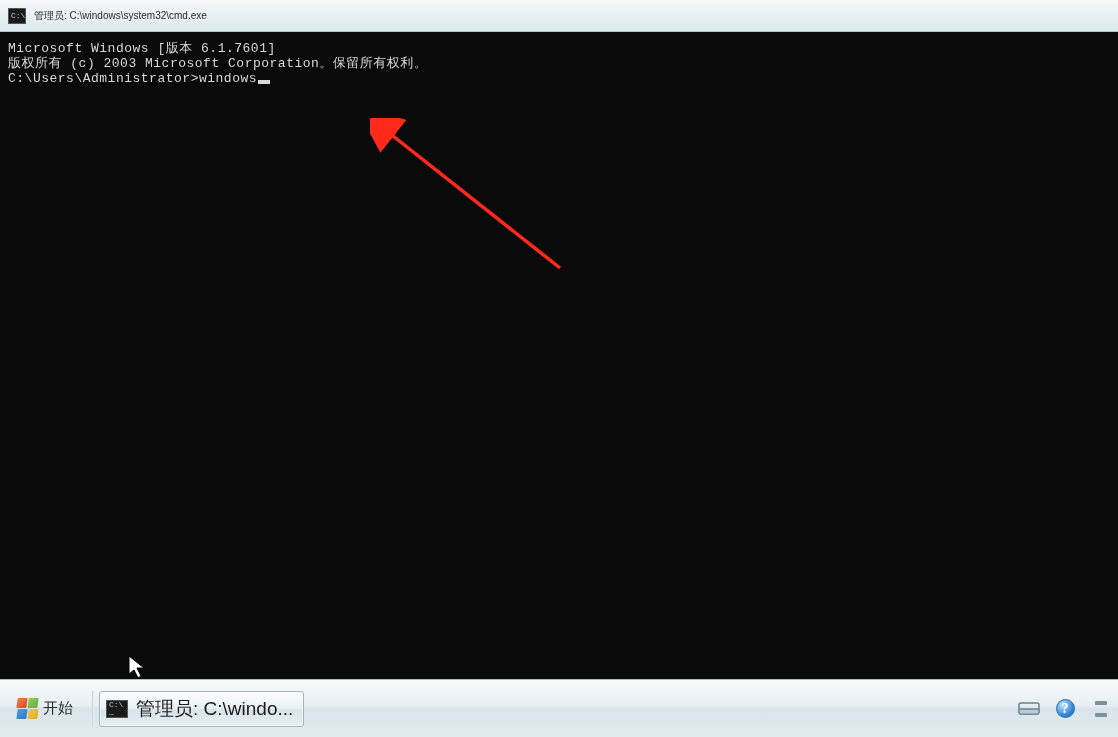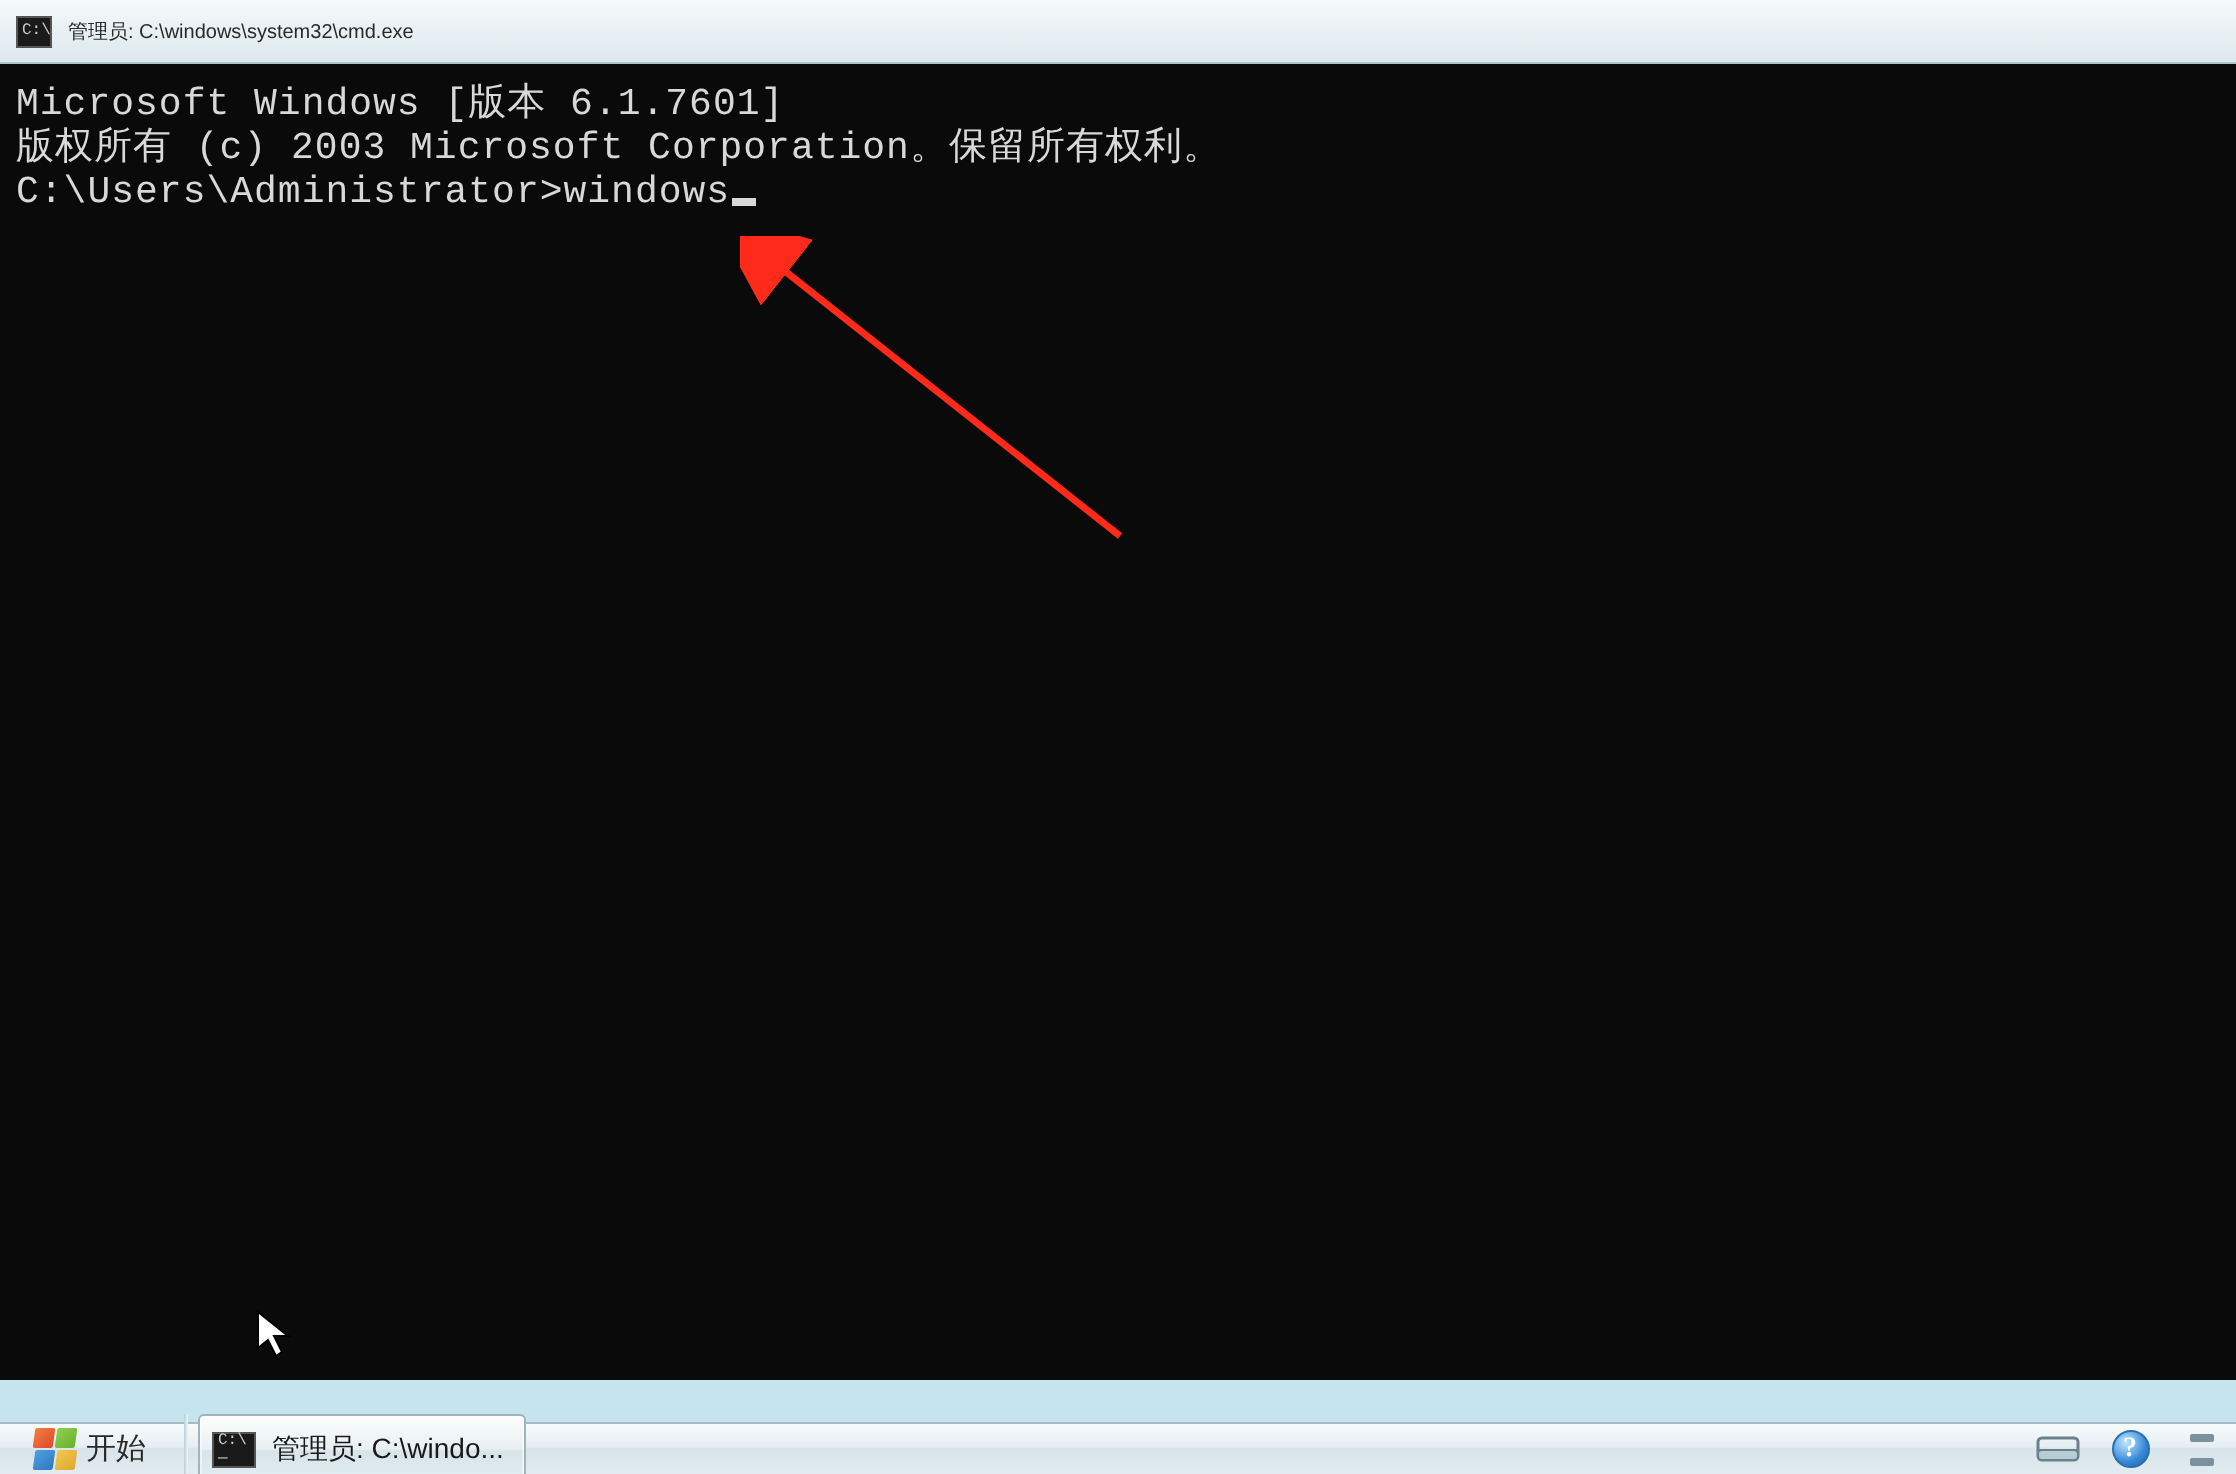--- a/index.html
+++ b/index.html
@@ -54,21 +54,21 @@
     .terminal {
       position: absolute;
       top: 32px;
       left: 0;
       width: 1118px;
       height: 658px;
       background: #0a0a0a;
       padding: 10px 8px;
       color: #d8d8d8;
       font-family: "Consolas", "NSimSun", "SimSun", "Courier New", monospace;
-      font-size: 19px;
+      font-size: 13px;
       line-height: 1.15;
       letter-spacing: 0.5px;
       font-weight: 500;
     }
     .terminal-line {
       white-space: pre;
     }
     .cursor {
       display: inline-block;
       width: 12px;
@@ -89,21 +89,21 @@
       position: absolute;
       top: 654px;
       left: 127px;
       pointer-events: none;
     }
     .taskbar {
       position: absolute;
       bottom: 0;
       left: 0;
       width: 1118px;
-      height: 26px;
+      height: 58px;
       background: linear-gradient(to bottom, #f8fbfc 0%, #e6eef2 45%, #d8e4ea 50%, #e2ecf0 100%);
       border-top: 1px solid #a8bcc4;
       display: flex;
       align-items: center;
     }
     .start-button {
       width: 90px;
       height: 42px;
       display: flex;
       align-items: center;
@@ -159,21 +159,21 @@
       border: 1px solid #555;
       display: flex;
       align-items: center;
       padding-left: 2px;
       font-size: 8px;
       color: #ccc;
       font-family: "Courier New", monospace;
     }
     .taskbar-item-text {
       font-family: "Microsoft YaHei", "SimSun", sans-serif;
-      font-size: 14px;
+      font-size: 19px;
       color: #1a1a1a;
     }
     .taskbar-spacer {
       flex: 1;
     }
     .systray {
       display: flex;
       align-items: center;
       gap: 14px;
       padding-right: 6px;

